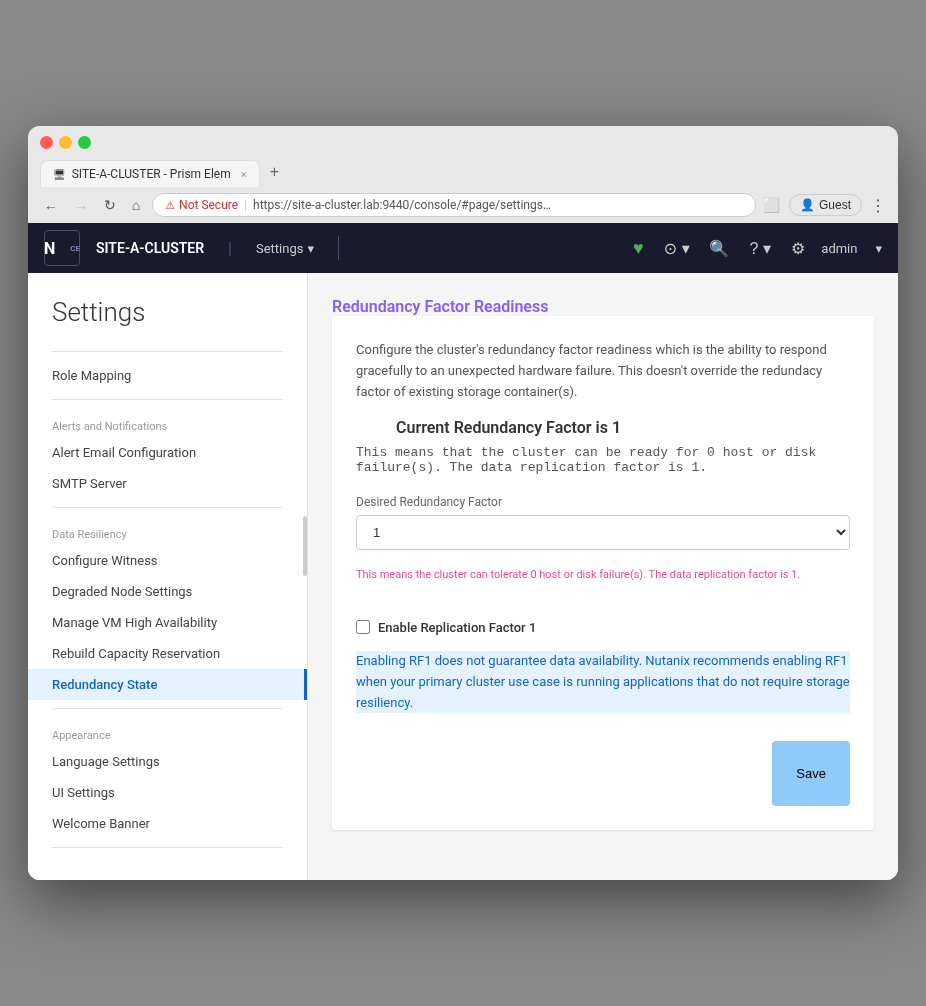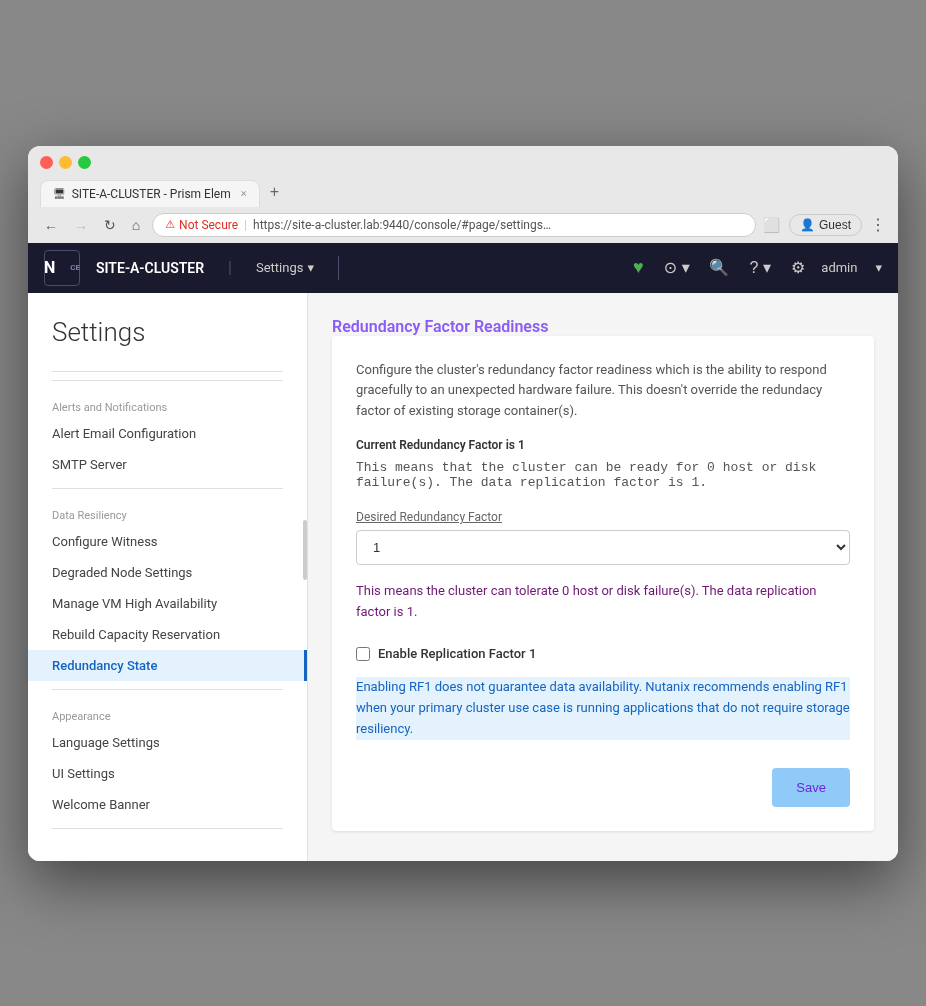--- a/index.html
+++ b/index.html
@@ -140,60 +140,60 @@
     .card {
       background: white; border-radius: 4px; padding: 24px;
       box-shadow: 0 1px 3px rgba(0,0,0,0.1);
     }
 
     .description-text {
       font-size: 13px; color: #555; line-height: 1.6; margin-bottom: 16px;
     }
 
     .current-factor {
-      font-size: 12px; font-weight: 600; color: #333; margin-bottom: 8px;
+      font-size: 16px; font-weight: 600; color: #333; margin-bottom: 8px; margin-left: 40px;
     }
 
     .factor-desc {
       font-size: 13px; color: #555; margin-bottom: 20px; font-family: Liberation Mono, monospace;
     }
 
     .form-label {
-      font-size: 12px; color: #666; margin-bottom: 6px; display: block; text-decoration: underline;
+      font-size: 12px; color: #666; margin-bottom: 6px; display: block;
     }
 
     .factor-select {
       width: 100%; padding: 8px 12px; border: 1px solid #ccc; border-radius: 4px;
       font-size: 13px; color: #333; background: white; cursor: pointer;
       appearance: auto; margin-bottom: 16px;
     }
 
     .tolerate-text {
-      font-size: 13px; color: #701a75; margin-bottom: 24px; line-height: 1.6;
+      font-size: 11px; color: #ec4899; margin-bottom: 36px; line-height: 1.6;
     }
 
     .checkbox-row {
       display: flex; align-items: center; gap: 8px; margin-bottom: 16px;
     }
     .checkbox-row input[type="checkbox"] { width: 14px; height: 14px; cursor: pointer; }
     .checkbox-label { font-size: 13px; color: #333; font-weight: 500; }
 
     .info-box {
       background: #e3f2fd; border-radius: 0; 
       font-size: 13px; color: #1565c0; line-height: 1.6;
       margin-bottom: 20px;
     }
 
     .card-actions {
       display: flex; justify-content: flex-end; padding-top: 8px;
     }
 
     .save-btn {
-      background: #90caf9; color: #6d28d9;
-      border: none; border-radius: 4px; padding: 12px 24px;
+      background: #90caf9; color: #000000;
+      border: none; border-radius: 4px; padding: 25px 24px;
       font-size: 13px; font-weight: 500; cursor: pointer;
     }
   </style>
 </head>
 <body>
 
 <div class="browser-window">
 
   <div class="browser-titlebar">
     <div class="browser-controls">
@@ -264,20 +264,23 @@
         </div>
       </div>
     </nav>
 
     <div class="main-layout">
 
       <aside class="sidebar">
         <h2 class="sidebar-title">Settings</h2>
         <hr class="sidebar-divider">
 
+        <a class="sidebar-item">
+          <span>Role Mapping</span>
+        </a>
 
         <hr class="sidebar-divider">
         <div class="sidebar-section-label">Alerts and Notifications</div>
         <a class="sidebar-item">
           <span>Alert Email Configuration</span>
         </a>
         <a class="sidebar-item">
           <span>SMTP Server</span>
         </a>
 

